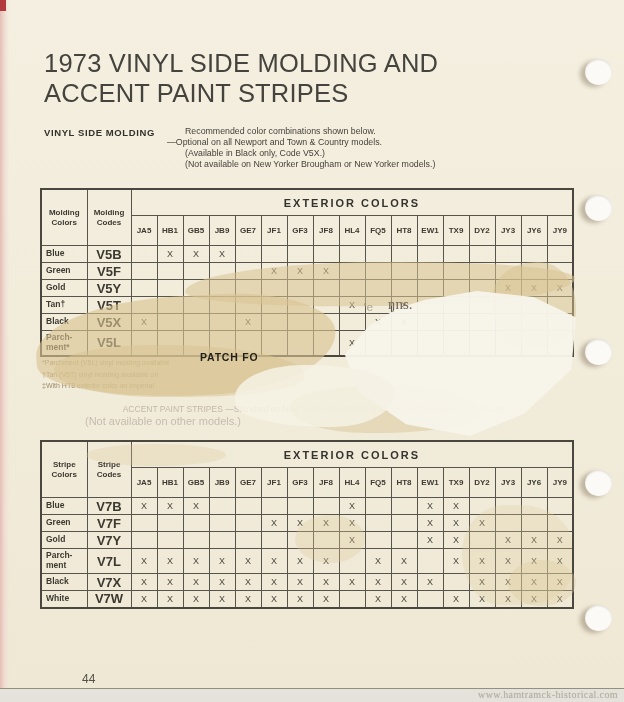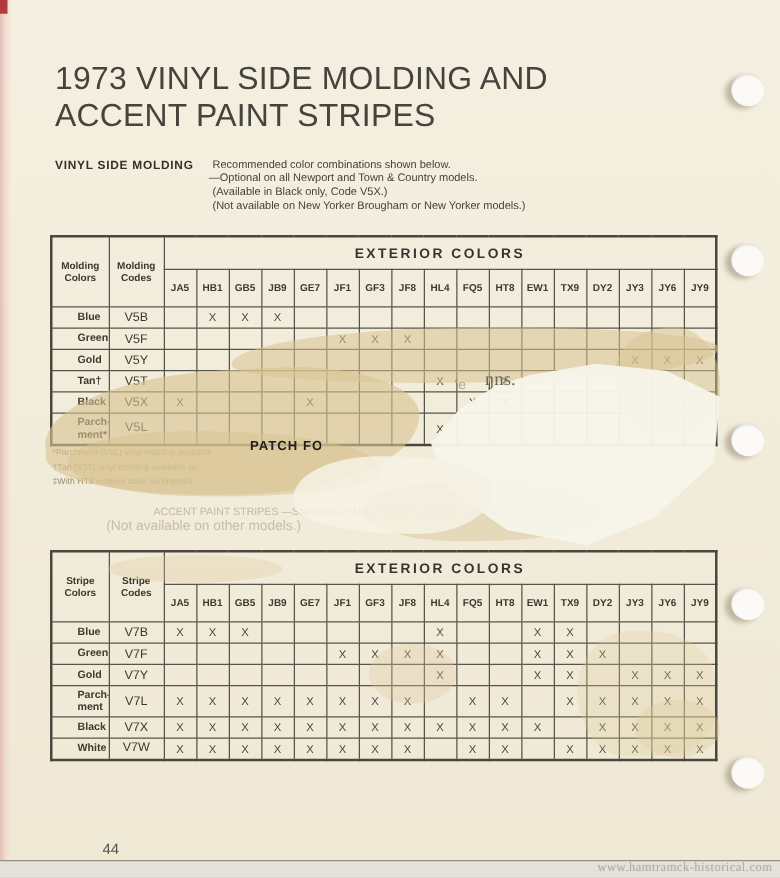--- a/index.html
+++ b/index.html
@@ -16,35 +16,35 @@
     box-shadow:-5px 2px 4px rgba(130,115,92,.45), inset 0 1px 2px rgba(0,0,0,.12);z-index:11;}
   .hole.h1{top:59px}.hole.h2{top:195px}.hole.h3{top:339px}.hole.h4{top:470px}.hole.h5{top:605px}
   
   .title{position:absolute;left:44px;top:48px;font-size:25.5px;line-height:30px;color:#45433d;
     letter-spacing:.2px;z-index:2;}
   
   .sec-head{position:absolute;left:44px;top:127px;font-size:9.5px;font-weight:bold;
     letter-spacing:.6px;color:#33312b;z-index:2;}
   .sec-lines{position:absolute;left:167px;top:126px;font-size:8.8px;line-height:10.9px;
     color:#45423a;z-index:2;}
-  .sec-lines .ind{margin-left:3px;}
+  .sec-lines .ind{margin-left:18px;}
   
   .tbl{position:absolute;z-index:2;}
   .tbl.t1{left:40px;top:188px;}
   .tbl.t2{left:40px;top:440px;}
   .tbl table{border-collapse:collapse;table-layout:fixed;width:533px;border:2px solid #4a473f;}
   .tbl col{width:26px}.tbl col.c0{width:46px}.tbl col.c1{width:44px}
   .tbl th,.tbl td{border:1px solid #57544b;padding:0;color:#3c3931;overflow:hidden;}
   .tbl .bandlabel{font-size:11px;letter-spacing:2px;font-weight:bold;height:25px;text-align:center;color:#35332d;}
   .tbl tr.codes th{font-size:8px;font-weight:bold;height:29px;text-align:center;}
   .tbl .corner{font-size:8px;font-weight:bold;white-space:pre-line;line-height:1.25;text-align:center;}
   .tbl tbody tr{height:17px}.tbl tbody tr.tall{height:25px}
-  .tbl td.label{font-size:8.5px;font-weight:bold;text-align:left;padding-left:20px;
+  .tbl td.label{font-size:8.5px;font-weight:bold;text-align:left;padding-left:4px;
     white-space:pre-line;line-height:1.15;}
-  .tbl td.codecell{font-size:10px;font-weight:normal;text-align:center;}
+  .tbl td.codecell{font-size:13px;font-weight:bold;text-align:center;}
   .tbl td.mark{font-size:9px;text-align:center;color:#4a473f;}
   
   .footnotes{position:absolute;left:42px;top:357px;font-size:7px;line-height:11.5px;
     color:#93815f;z-index:3;opacity:.9;}
   
   .accent-line1{position:absolute;left:85px;top:404px;width:460px;text-align:center;
     font-size:8.5px;color:#9c8b85;opacity:.55;z-index:3;}
   .accent-line2{position:absolute;left:85px;top:415px;width:400px;text-align:left;
     font-size:11px;color:#9c8b85;opacity:.5;z-index:3;}
   

